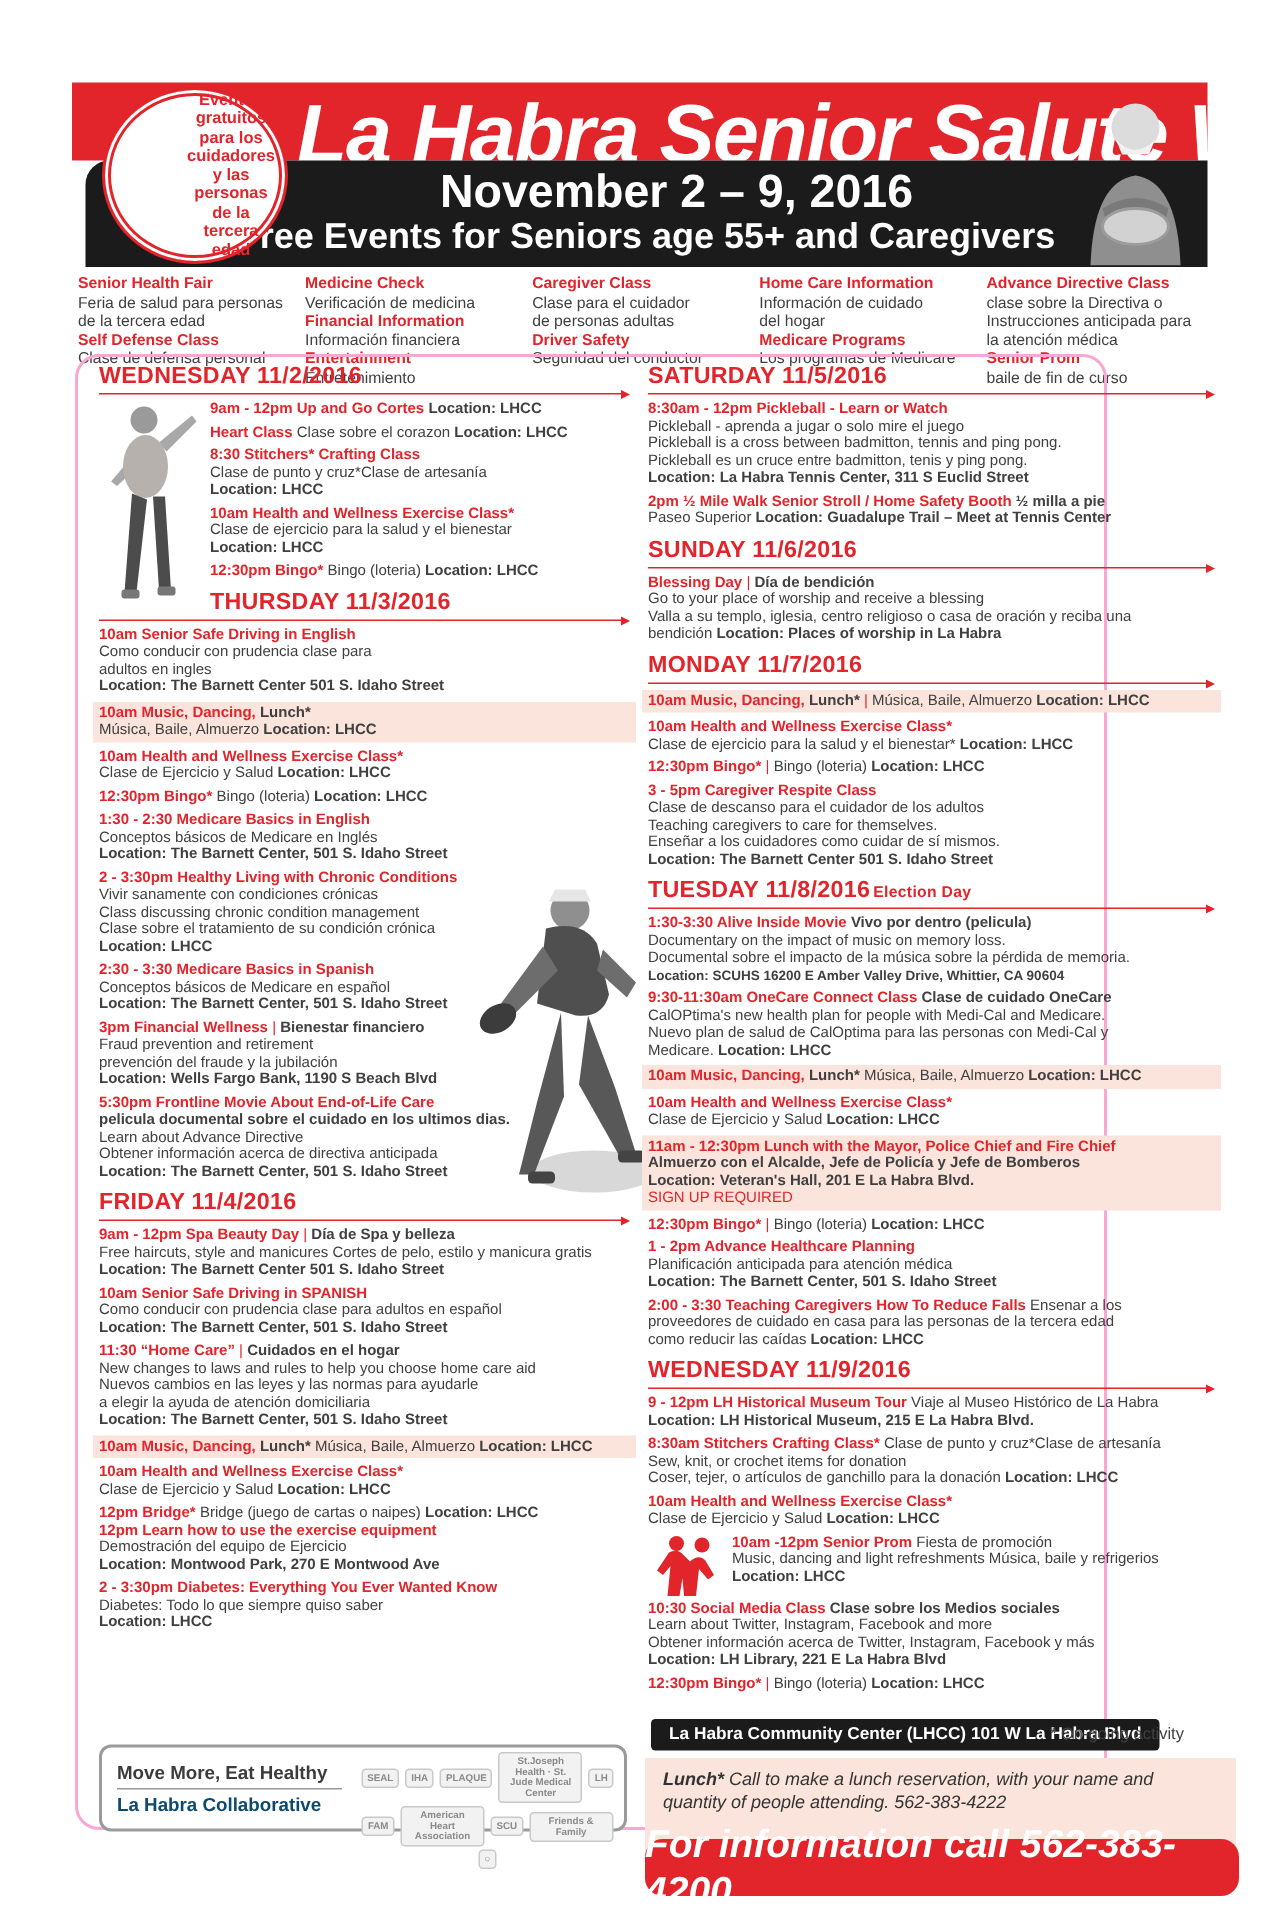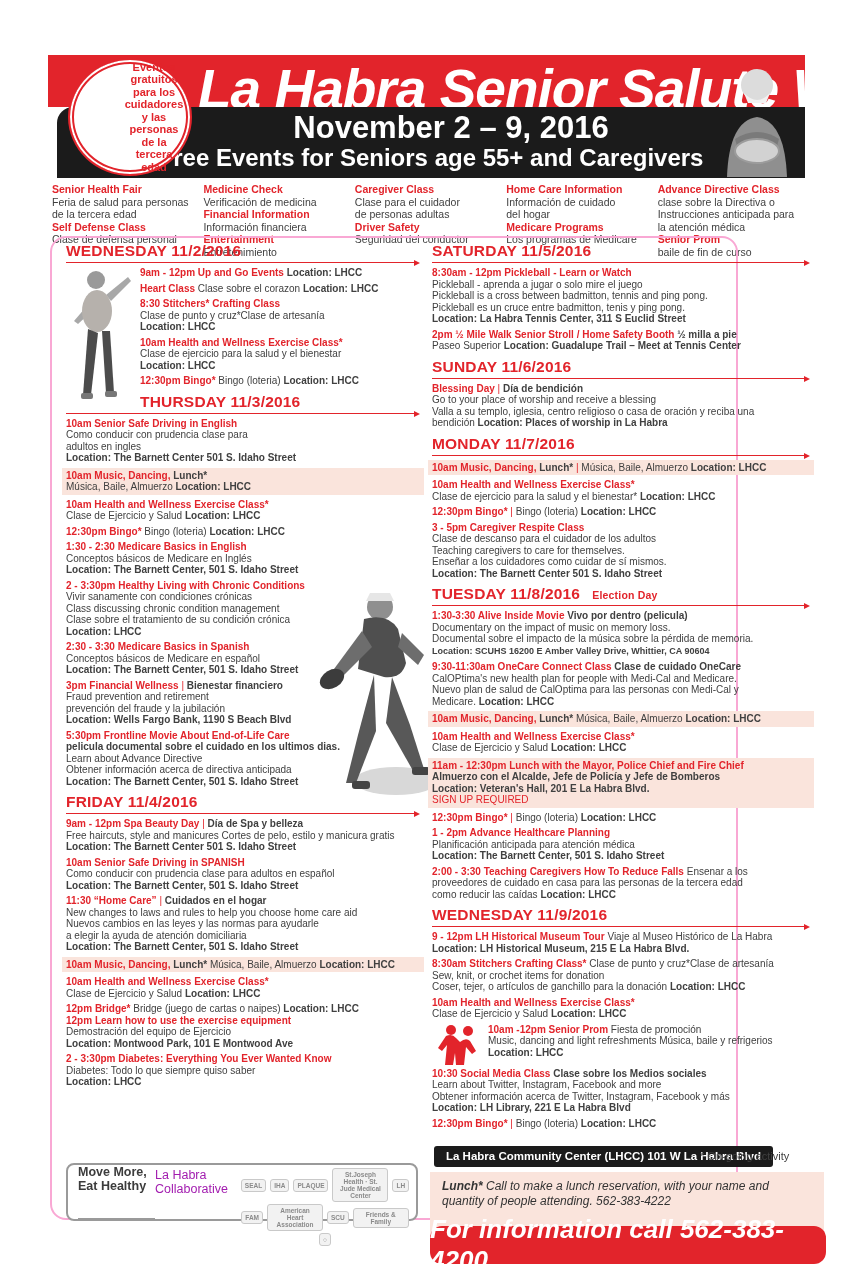--- a/index.html
+++ b/index.html
@@ -24,42 +24,42 @@
   .cat{flex:1;text-align:left;padding:0 4px;}
   .cat .ln{font-size:10.5px;line-height:12.5px;}
   
   .frame{position:absolute;left:50px;top:236px;width:688px;height:984px;
          border:2px solid #f9a8d4;border-radius:16px;box-sizing:border-box;}
   .col{position:absolute;top:4px;}
   .col-left{left:14px;width:354px;}
   .col-right{left:380px;width:378px;}
   .day{position:relative;margin-bottom:6px;}
   .day-h{margin:0 0 2px;color:#e2242b;font-size:15.5px;font-weight:bold;letter-spacing:.2px;}
-  .day-sx{font-size:10.5px;margin-left:12px;}
+  .day-sx{font-size:10.5px;margin-left:2px;}
   .day-ul{position:relative;height:2px;background:#e2242b;margin:0 2px 4px 0;height:1px;}
   .day-ul::after{content:"";position:absolute;right:-2px;top:-2px;width:0;height:0;
                  border-left:6px solid #e2242b;border-top:3px solid transparent;border-bottom:3px solid transparent;}
   .event{margin-bottom:4px;}
   .event.hl{background:#fae4dc;padding:2px 4px;margin-left:-4px;margin-right:-4px;}
   .ln{margin:0;font-size:10px;line-height:11.5px;}
   .s-rb{color:#e2242b;font-weight:bold;}
   .s-r{color:#e2242b;}
   .s-b{color:#404040;font-weight:bold;}
   .s-n{color:#404040;}
   .s-bs{color:#404040;font-weight:bold;font-size:9px;}
   .photo-woman{float:left;width:66px;height:138px;margin:0 8px 2px 0;}
   .photo-pickle{position:absolute;right:-24px;top:192px;width:126px;height:218px;z-index:0;pointer-events:none;}
   .event.with-icon{position:relative;padding-left:56px;min-height:40px;}
   .prom-icon{position:absolute;left:6px;top:0;width:42px;height:44px;}
   
   .collab{position:absolute;left:66px;top:1163px;width:352px;height:58px;border:2px solid #9a9a9a;
           border-radius:8px;display:flex;align-items:stretch;background:#fff;box-sizing:border-box;}
-  .collab-txt{width:150px;display:flex;flex-direction:row;justify-content:center;padding:0 6px 0 10px;}
+  .collab-txt{width:150px;display:flex;flex-direction:column;justify-content:center;padding:0 6px 0 10px;}
   .collab-txt .l1{font-weight:bold;font-size:12.5px;color:#3c3c3c;padding-bottom:3px;border-bottom:1px solid #9a9a9a;}
-  .collab-txt .l2{font-weight:normal;font-size:12.5px;color:#a21caf;padding-top:3px;}
+  .collab-txt .l2{font-weight:bold;font-size:12.5px;color:#0c4a6e;padding-top:3px;}
   .logos{flex:1;display:flex;flex-wrap:wrap;align-items:center;justify-content:center;gap:2px 4px;padding:3px;}
   .logo{color:#8a8a8a;font-size:6.5px;font-weight:bold;text-align:center;line-height:7px;
         border:1px solid #c9c9c9;border-radius:3px;padding:2px 3px;max-width:48px;background:#f2f2f2;}
   .lhcc-badge{position:absolute;left:434px;top:1146px;background:#1b1b1b;color:#fff;font-weight:bold;
               font-size:11.5px;line-height:13px;padding:4px 12px;border-radius:3px;}
   .ongoing{position:absolute;left:700px;top:1150px;font-size:11px;color:#404040;}
   .lunch{position:absolute;left:430px;top:1172px;width:394px;height:62px;background:#fae4dc;
          box-sizing:border-box;padding:7px 12px;font-style:italic;font-size:12px;line-height:15px;color:#333;}
   .lunch b{font-style:italic;}
   .infobar{position:absolute;left:430px;top:1226px;width:396px;height:38px;background:#e2242b;border-radius:12px;
@@ -142,21 +142,21 @@
               <circle cx="30" cy="13" r="9" fill="#9a9a9a"></circle>
               <path d="M40 28 L62 10 l3 4 L45 34 z" fill="#a8a8a8"></path>
               <path d="M20 40 L8 54 l4 3 L24 46 z" fill="#a8a8a8"></path>
               <ellipse cx="31" cy="44" rx="15" ry="21" fill="#b6b1ac"></ellipse>
               <path d="M22 62 L17 128 h8 L32 66 z" fill="#4c4c4c"></path>
               <path d="M36 64 L40 126 h8 L44 64 z" fill="#4c4c4c"></path>
               <rect x="15" y="126" width="12" height="6" rx="2" fill="#777"></rect>
               <rect x="39" y="124" width="12" height="6" rx="2" fill="#777"></rect>
             </svg></div>
           <div class="event">
-            <p class="ln"><span class="s-rb">9am - 12pm  Up and Go Events </span><span class="s-b">Location: LHCC</span></p>
+            <p class="ln"><span class="s-rb">9am - 12pm  Up and Go Cortes </span><span class="s-b">Location: LHCC</span></p>
           </div>
           <div class="event">
             <p class="ln"><span class="s-rb">Heart Class </span><span class="s-n">Clase sobre el corazon </span><span class="s-b">Location: LHCC</span></p>
           </div>
           <div class="event">
             <p class="ln"><span class="s-rb">8:30 Stitchers* Crafting Class</span></p>
             <p class="ln"><span class="s-n">Clase de punto y cruz*Clase de artesanía</span></p>
             <p class="ln"><span class="s-b">Location: LHCC</span></p>
           </div>
           <div class="event">
@@ -256,21 +256,21 @@
             <p class="ln"><span class="s-rb">10am Music, Dancing, </span><span class="s-b">Lunch* </span><span class="s-n"> Música, Baile, Almuerzo </span><span class="s-b"> Location:  LHCC</span></p>
           </div>
           <div class="event">
             <p class="ln"><span class="s-rb">10am Health and Wellness Exercise Class*</span></p>
             <p class="ln"><span class="s-n">Clase de Ejercicio y  Salud </span><span class="s-b">Location: LHCC</span></p>
           </div>
           <div class="event">
             <p class="ln"><span class="s-rb">12pm Bridge* </span><span class="s-n">Bridge (juego de cartas o naipes)  </span><span class="s-b">Location: LHCC</span></p>
             <p class="ln"><span class="s-rb">12pm Learn how to use the exercise equipment</span></p>
             <p class="ln"><span class="s-n">Demostración del equipo de  Ejercicio</span></p>
-            <p class="ln"><span class="s-b">Location:  Montwood Park, 101 E Montwood Ave</span></p>
+            <p class="ln"><span class="s-b">Location:  Montwood Park, 270 E Montwood Ave</span></p>
           </div>
           <div class="event">
             <p class="ln"><span class="s-rb">2 - 3:30pm Diabetes: Everything You Ever Wanted Know</span></p>
             <p class="ln"><span class="s-n">Diabetes: Todo lo que siempre quiso saber</span></p>
             <p class="ln"><span class="s-b">Location:  LHCC</span></p>
           </div>
         </section>
       </div>
     <div class="col col-right" id="col-right">
         <section class="day">

